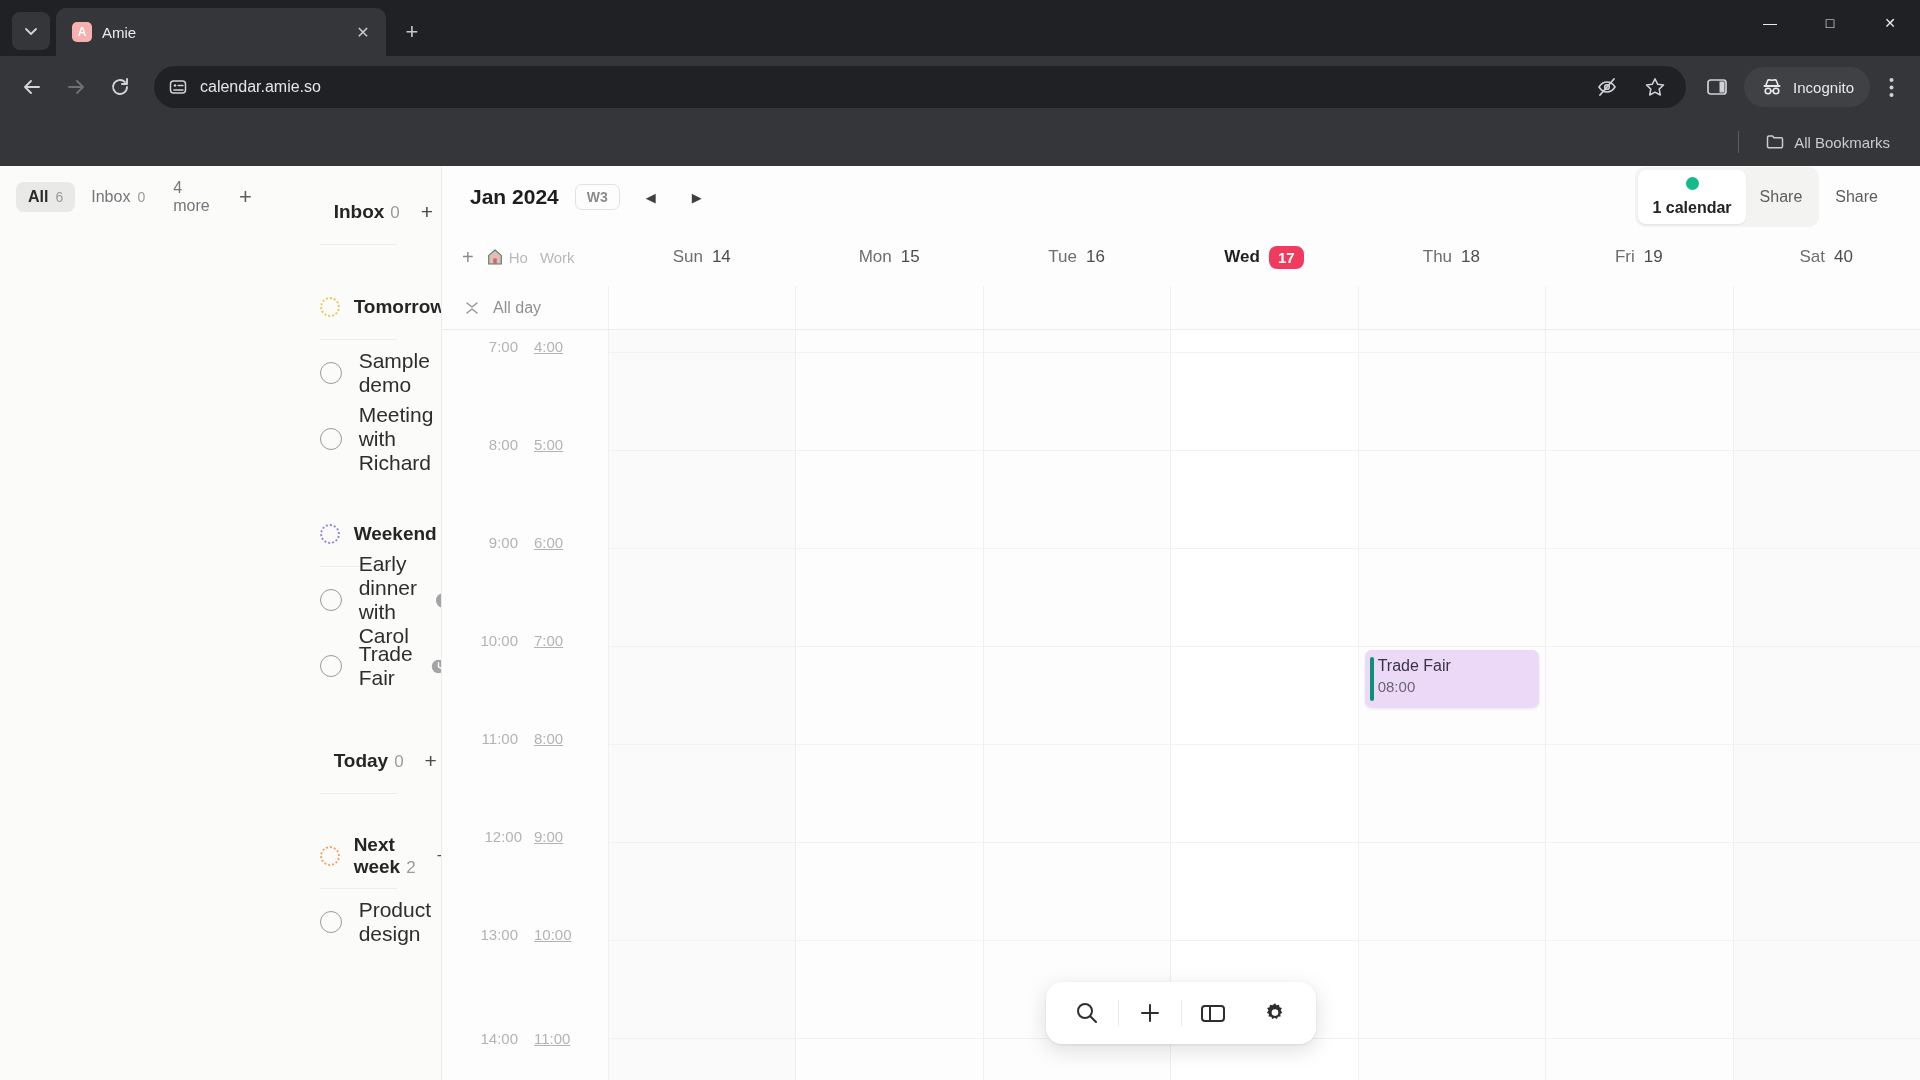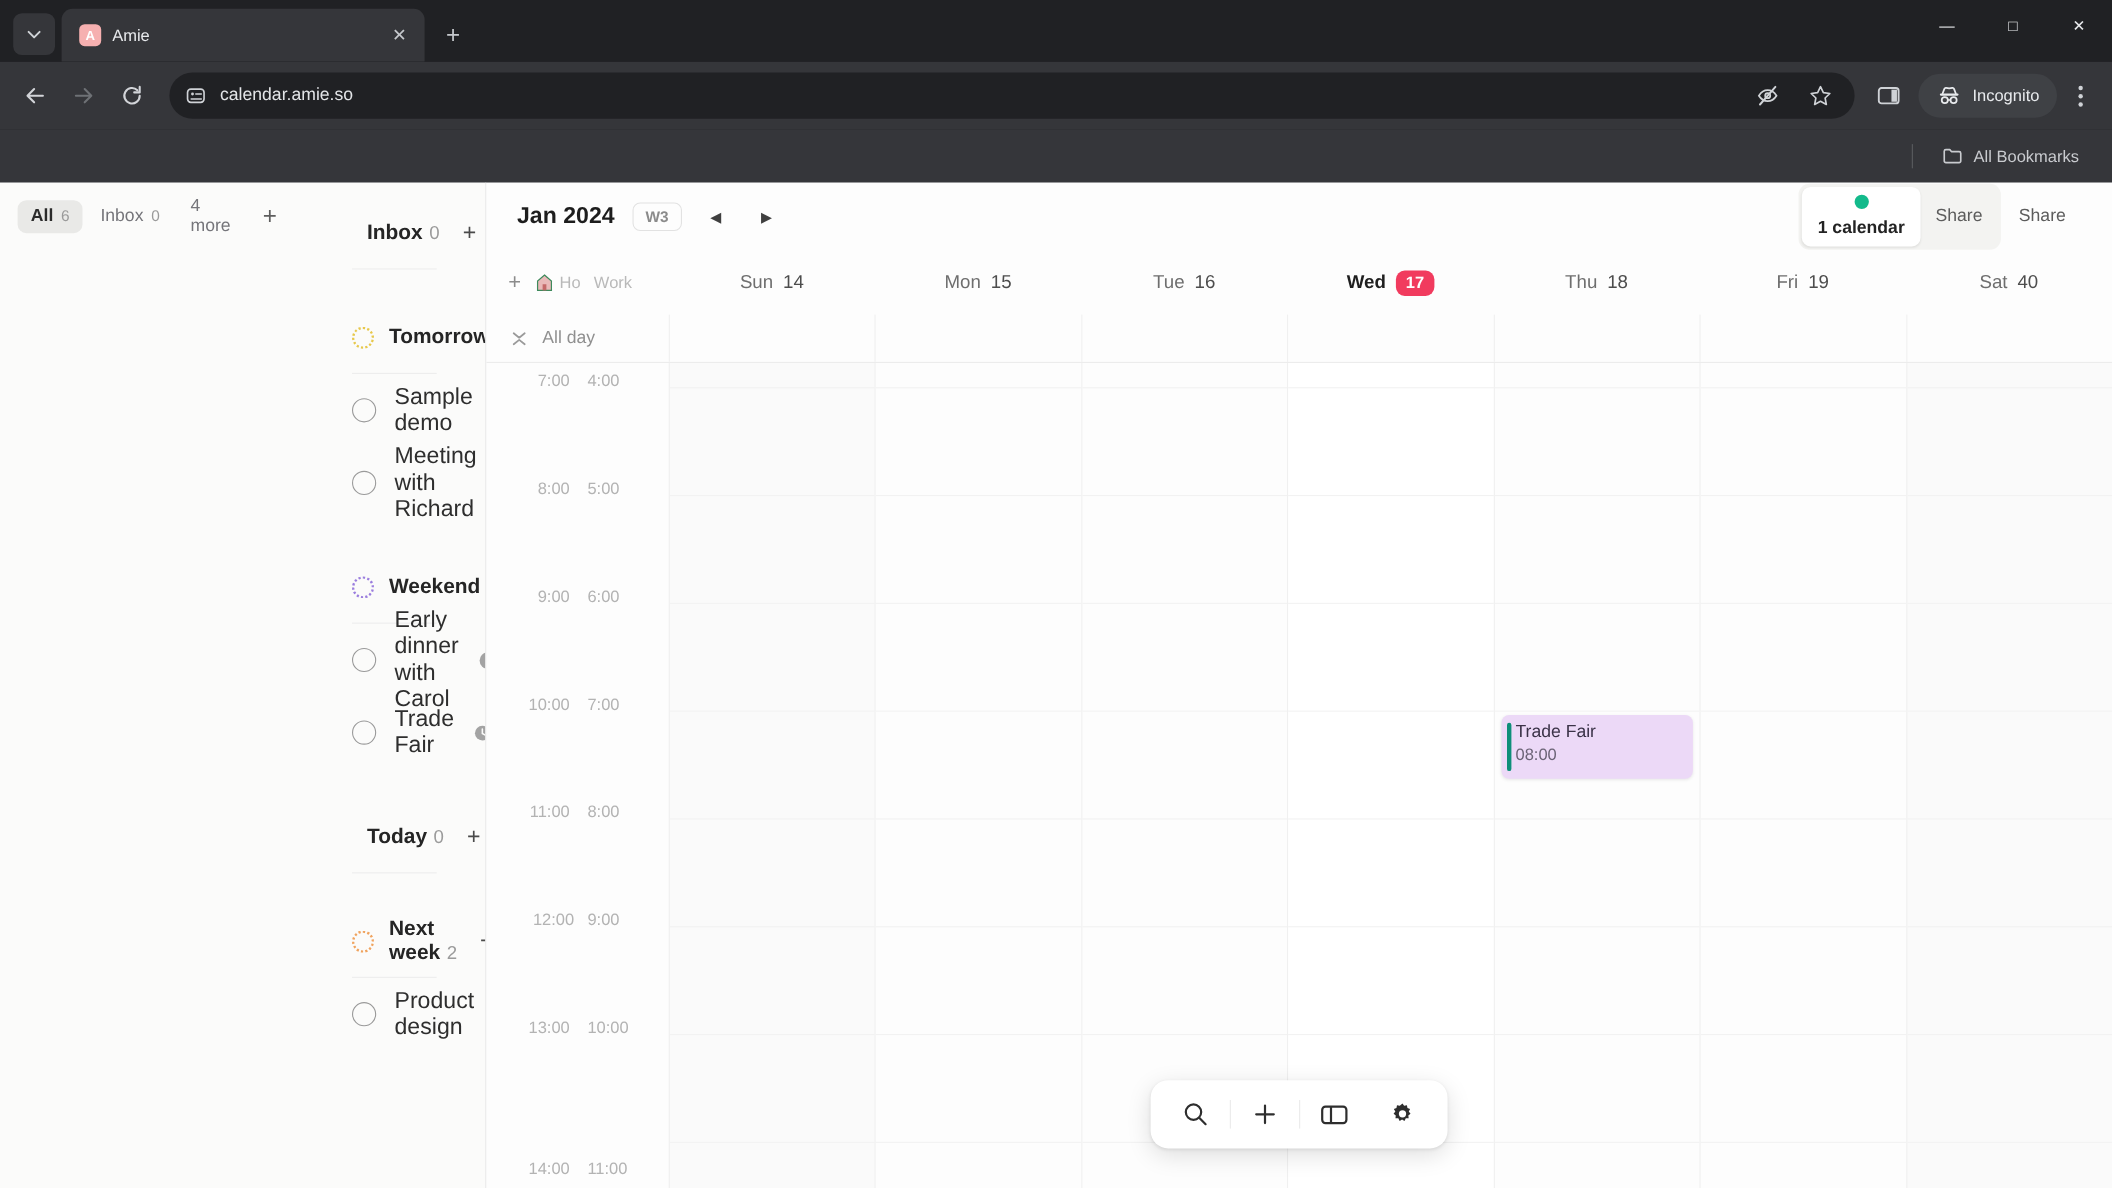--- a/index.html
+++ b/index.html
@@ -107,21 +107,21 @@
   .todaybadge { background:#f13b5e; color:#fff; border-radius:8px; padding:3px 9px; font-size:15px; font-weight:700; }
 
   .allday-row { height:44px; display:flex; border-bottom:1px solid #ececec; }
   .allday-label { width:166px; flex:0 0 166px; display:flex; align-items:center; gap:13px; padding-left:22px; font-size:16px; color:#909090;}
   .allday-cols { flex:1 1 auto; display:flex; }
   .allday-col { flex:1 1 0; border-left:1px solid #f0f0f0; }
 
   .grid-wrap { flex:1 1 auto; display:flex; position:relative; overflow:hidden; }
   .time-gutter { width:166px; flex:0 0 166px; position:relative; }
   .time-row { position:absolute; left:0; width:166px; display:flex; justify-content:flex-end; gap:16px; padding-right:22px; font-size:15px; color:#b3b3b3; }
-  .time-row .t2 { width:52px; }
+  .time-row .t2 { width:52px;text-decoration:underline; }
   .time-row .t1 { width:52px; text-align:right;}
   .grid-cols { flex:1 1 auto; display:flex; position:relative; }
   .gcol { flex:1 1 0; position:relative; border-left:1px solid #f0f0f0; }
   .gcol.weekend-shade { background:#fafafa; }
   .gcol.today-col { background:#ffffff; }
   .hline { position:absolute; left:0; right:0; height:1px; background:#f2f2f2; }
 
   .ev { position:absolute; left:6px; right:6px; border-radius:7px; overflow:hidden; padding:7px 9px 7px 13px; }
   .ev .bar { position:absolute; left:5px; top:7px; bottom:7px; width:4px; border-radius:2px; background:#0e8f79; }
   .ev-title { font-size:16px; line-height:1.15; white-space:nowrap; overflow:hidden; text-overflow:ellipsis; }
@@ -498,21 +498,21 @@
               <span class="t2">8:00</span>
             </div>
             <div class="time-row" style="top: 498px; gap: 12px;">
               <span class="t1">12:00</span>
               <span class="t2">9:00</span>
             </div>
             <div class="time-row" style="top: 596px;">
               <span class="t1">13:00</span>
               <span class="t2">10:00</span>
             </div>
-            <div class="time-row" style="top: 724px;">
+            <div class="time-row" style="top: 700px;">
               <span class="t1">14:00</span>
               <span class="t2">11:00</span>
             </div>
           </div>
         <div class="grid-cols" id="gridcols">
             <div class="gcol weekend-shade">
               <div class="hline" style="top: 22px;"></div>
               <div class="hline" style="top: 120px;"></div>
               <div class="hline" style="top: 218px;"></div>
               <div class="hline" style="top: 316px;"></div>

